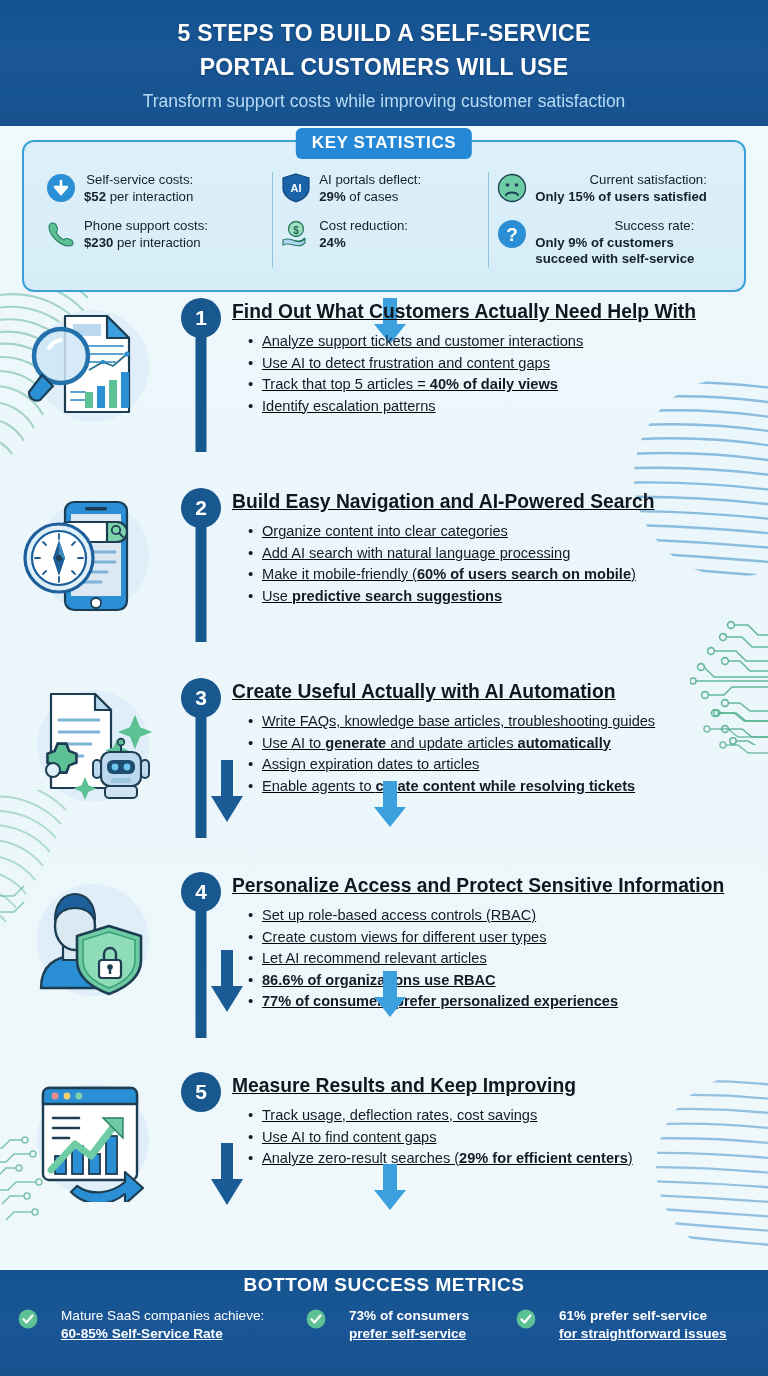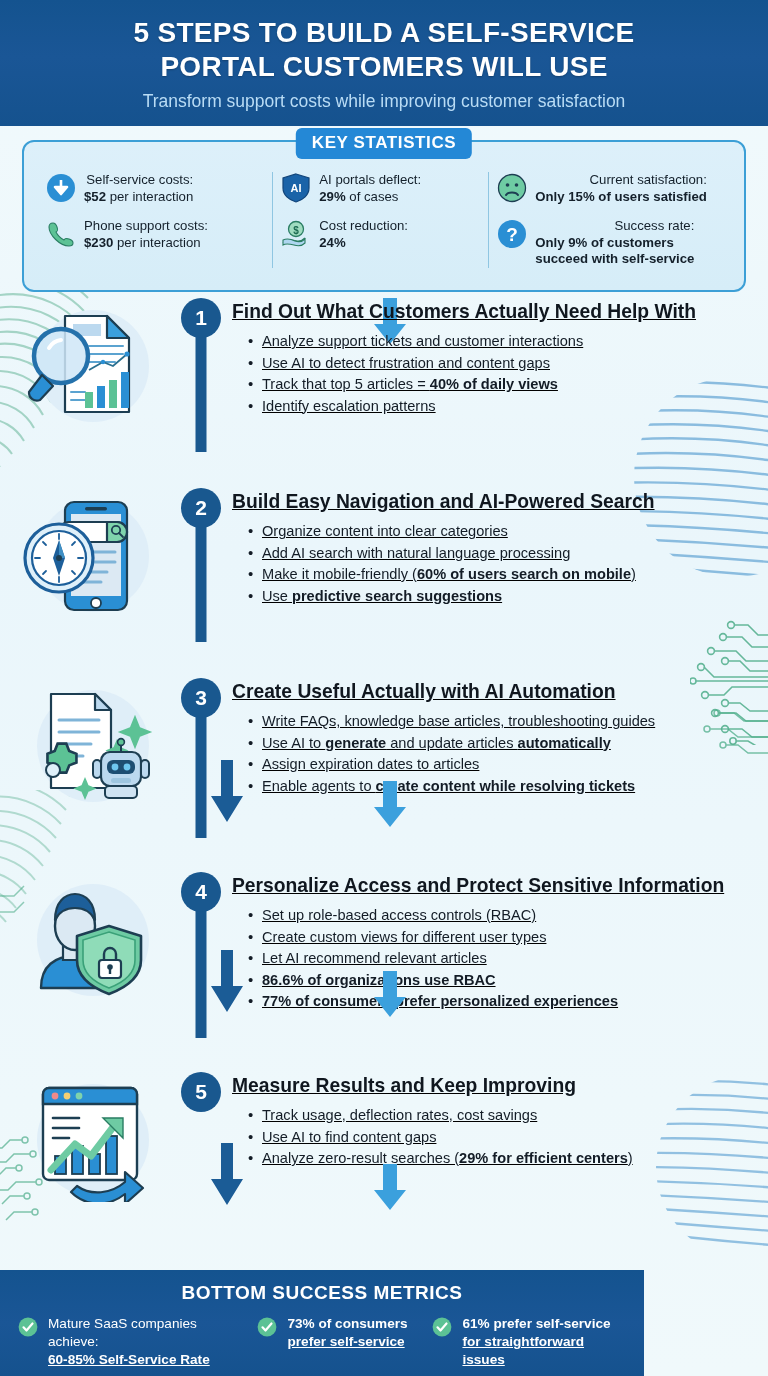--- a/index.html
+++ b/index.html
@@ -24,21 +24,21 @@
   .header {
     position: relative;
     height: 126px;
     background: linear-gradient(180deg,#14538f 0%,#1a5696 45%,#15528e 100%);
     text-align: center;
     padding-top: 16px;
     z-index: 5;
   }
   .header h1 {
     color: #ffffff;
-    font-size: 28px;
+    font-size: 23px;
     line-height: 34px;
     font-weight: 800;
     letter-spacing: 0.3px;
     text-transform: uppercase;
     text-shadow: 0 1px 2px rgba(0,0,0,.25);
   }
   .header .sub {
     color: #b9dcf5;
     font-size: 17.5px;
     line-height: 22px;
@@ -138,32 +138,32 @@
     color: #131c26; font-size: 15px;
   }
   .bullets b { font-weight: 800; }
 
   
   .arrow { position: absolute; z-index: 2; }
 
   
   .footer {
     position: absolute;
-    left: 0; bottom: 0; width: 644px; height: 106px;
+    left: 0; bottom: 0; width: 768px; height: 106px;
     background: linear-gradient(180deg,#14538f 0%,#1a5696 50%,#15528e 100%);
     z-index: 6;
-    padding-top: 12px;
+    padding-top: 4px;
   }
   .footer h2 {
     text-align: center; color: #fff;
     font-size: 19px; font-weight: 800; letter-spacing: .5px;
     margin-bottom: 11px;
   }
   .footer-items { display: flex; padding: 0 14px; }
-  .f-item { flex: 1; display: flex; align-items: flex-start; gap: 10px; padding: 0 4px; }
+  .f-item { flex: 1; display: flex; align-items: flex-start; gap: 23px; padding: 0 4px; }
   .f-item.i1 { flex: 1.22; }
   .f-item.i2 { flex: 0.88; }
   .f-item.i3 { flex: 1.02; }
   .f-ico { flex: 0 0 auto; width: 20px; height: 20px; margin-top: 2px; }
   .f-txt { color: #ffffff; font-size: 13.6px; line-height: 18px; }
   .f-txt .fl1 { font-weight: 400; }
   .f-txt .fl2 { font-weight: 700; text-decoration: underline; }
   .f-item.i2 .f-txt .fl1, .f-item.i3 .f-txt .fl1 { font-weight: 700; }
   .f-item.i2 .f-txt .fl2, .f-item.i3 .f-txt .fl2 { font-weight: 700; }
 </style>

